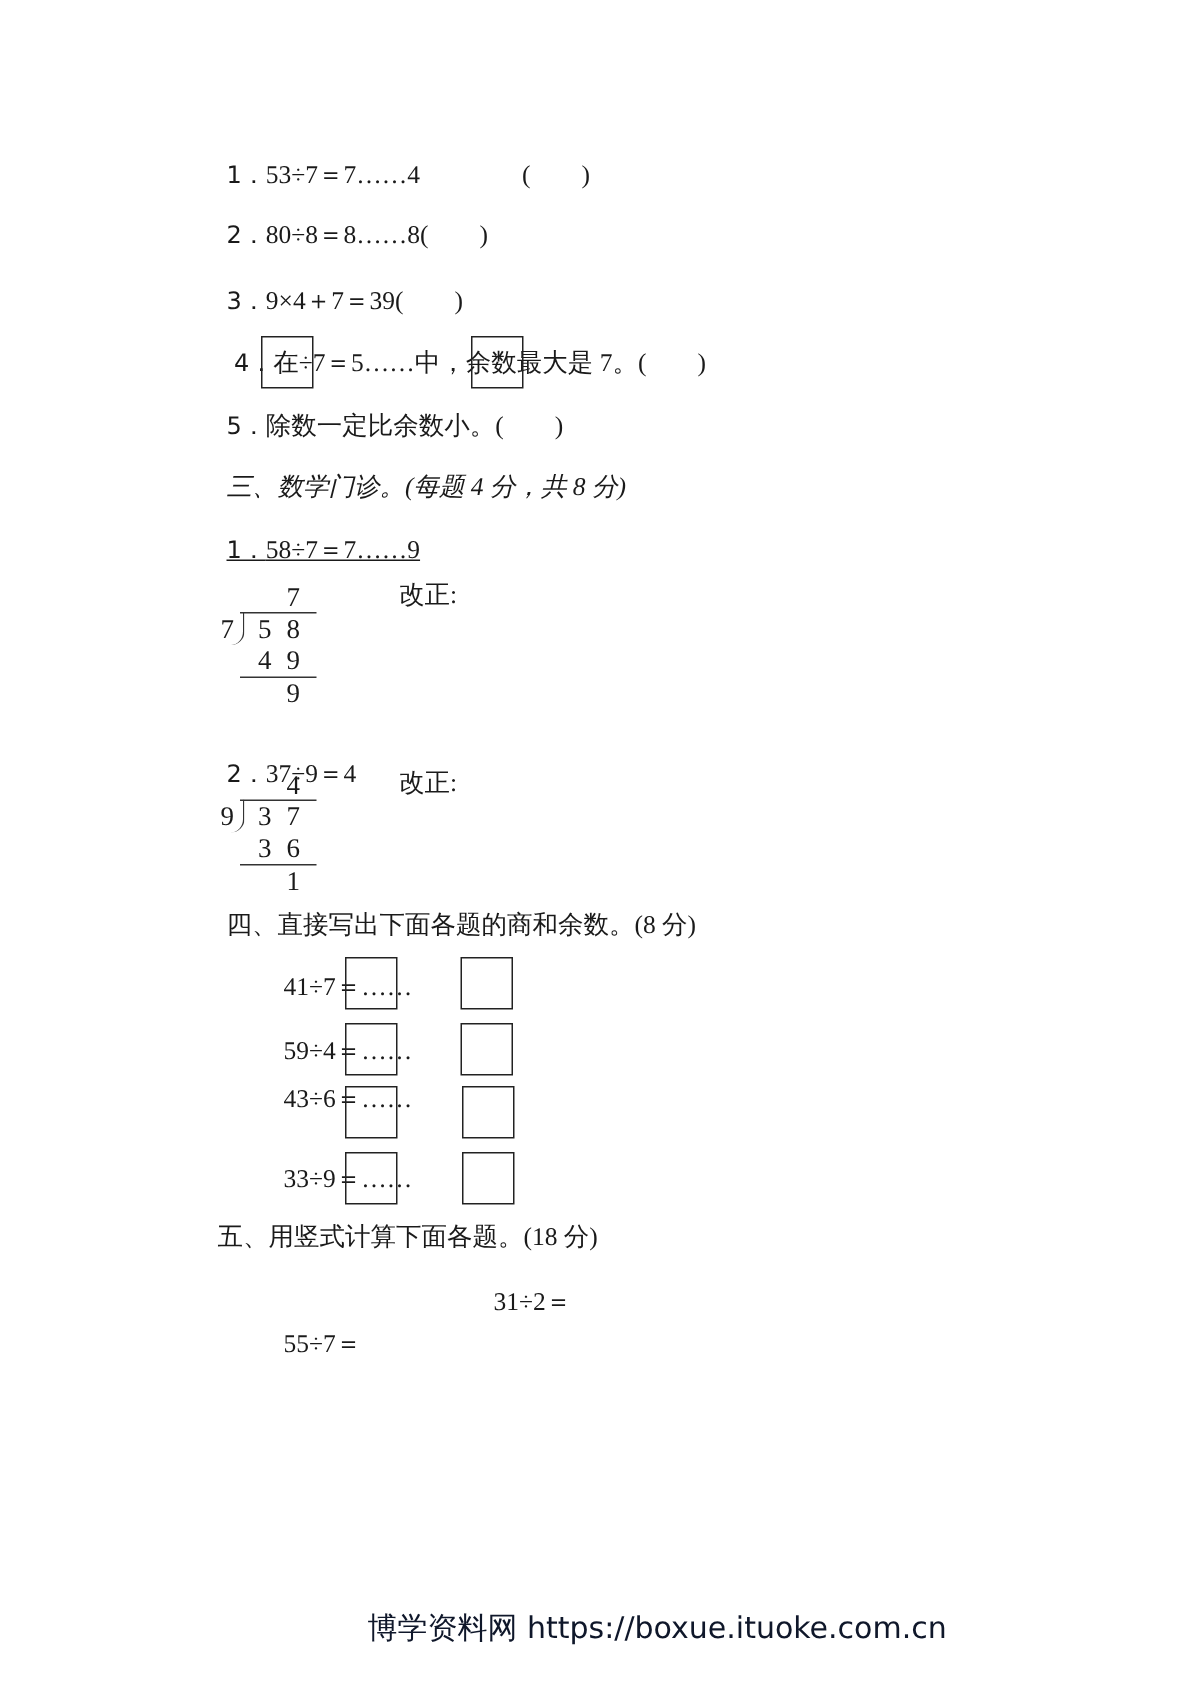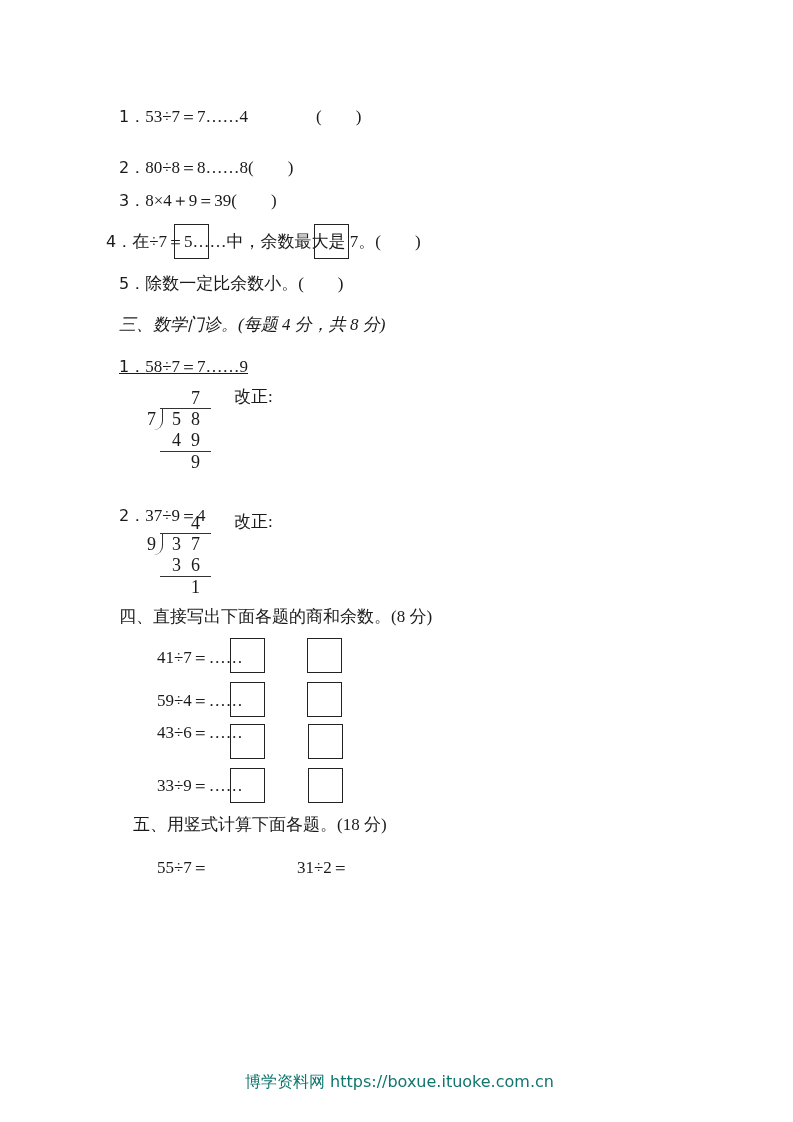--- a/index.html
+++ b/index.html
@@ -1,43 +1,43 @@
 <!DOCTYPE html>
 <html><head>
 <meta charset="utf-8">
 <style>
   html, body { margin: 0; padding: 0; background: #ffffff; }
   body { width: 793px; height: 1122px; position: relative; overflow: hidden;
          font-family: "DejaVu Serif", "Liberation Serif", serif; color: #1a1a1a; }
   .abs { position: absolute; white-space: nowrap; }
-  .line { font-size: 16px; line-height: 20px; }
+  .line { font-size: 16px; line-height: 20px; margin-left: 32px; }
   .num { font-family: "DejaVu Sans", "Liberation Sans", sans-serif; font-size: 16px; }
   .serif { font-family: "Liberation Serif", "DejaVu Serif", serif; font-size: 17px; }
   .box { position: absolute; border: 1.5px solid #222; box-sizing: border-box; background: transparent; }
   .div-digit { position: absolute; font-family: "Liberation Serif", serif; font-size: 18px; line-height: 20px; }
   .hline { position: absolute; height: 0; border-top: 1.2px solid #333; }
-  .footer { font-family: "DejaVu Sans", "Liberation Sans", sans-serif; font-size: 16px; color: #0f766e; }
+  .footer { font-family: "DejaVu Sans", "Liberation Sans", sans-serif; font-size: 20px; color: #0f172a; }
 </style>
 </head>
 <body>
 
 <div class="abs line" style="left:119px; top:107px;">
   <span class="num">1．</span><span class="serif">53÷7＝7……4</span>
 </div>
 <div class="abs line serif" style="left:316px; top:107px;">(　　)</div>
 
-<div class="abs line" style="left:119px; top:158px;">
+<div class="abs line" style="left:119px; top:147px;">
   <span class="num">2．</span><span class="serif">80÷8＝8……8(</span><span class="serif">　　)</span>
 </div>
 
 <div class="abs line" style="left:119px; top:191px;">
-  <span class="num">3．</span><span class="serif">8×4＋9＝39(</span><span class="serif">　　)</span>
+  <span class="num">3．</span><span class="serif">9×4＋7＝39(</span><span class="serif">　　)</span>
 </div>
 
-<div class="abs line" style="left:106px; top:232px;">
+<div class="abs line" style="left:124px; top:232px;">
   <span class="num">4．</span><span class="serif">在÷7＝5……中，余数最大是 7。(</span><span class="serif">　　)</span>
 </div>
 <div class="box" style="left:174px; top:224px; width:35px; height:35px;"></div>
 <div class="box" style="left:314px; top:224px; width:35px; height:35px;"></div>
 
 <div class="abs line" style="left:119px; top:274px;">
   <span class="num">5．</span><span class="serif">除数一定比余数小。(</span><span class="serif">　　)</span>
 </div>
 
 <div class="abs line serif" style="left:119px; top:315px;font-style:italic;">三、数学门诊。(每题 4 分，共 8 分)</div>
@@ -97,17 +97,17 @@
 </div>
 <div class="box" style="left:230px; top:724px; width:35px; height:35px;"></div>
 <div class="box" style="left:308px; top:724px; width:35px; height:35px;"></div>
 
 <div class="abs line serif" style="left:157px; top:776px;">
   <span>33÷9＝</span><span>……</span>
 </div>
 <div class="box" style="left:230px; top:768px; width:35px; height:35px;"></div>
 <div class="box" style="left:308px; top:768px; width:35px; height:35px;"></div>
 
-<div class="abs line serif" style="left:133px; top:815px;">五、用竖式计算下面各题。(18 分)</div>
-<div class="abs line serif" style="left:157px; top:858px;">55÷7＝</div>
+<div class="abs line serif" style="left:113px; top:815px;">五、用竖式计算下面各题。(18 分)</div>
+<div class="abs line serif" style="left:157px; top:886px;">55÷7＝</div>
 <div class="abs line serif" style="left:297px; top:858px;">31÷2＝</div>
 
 <div class="abs footer" style="left:245px; top:1072px;">博学资料网 https://boxue.ituoke.com.cn</div>
 
 </body></html>

